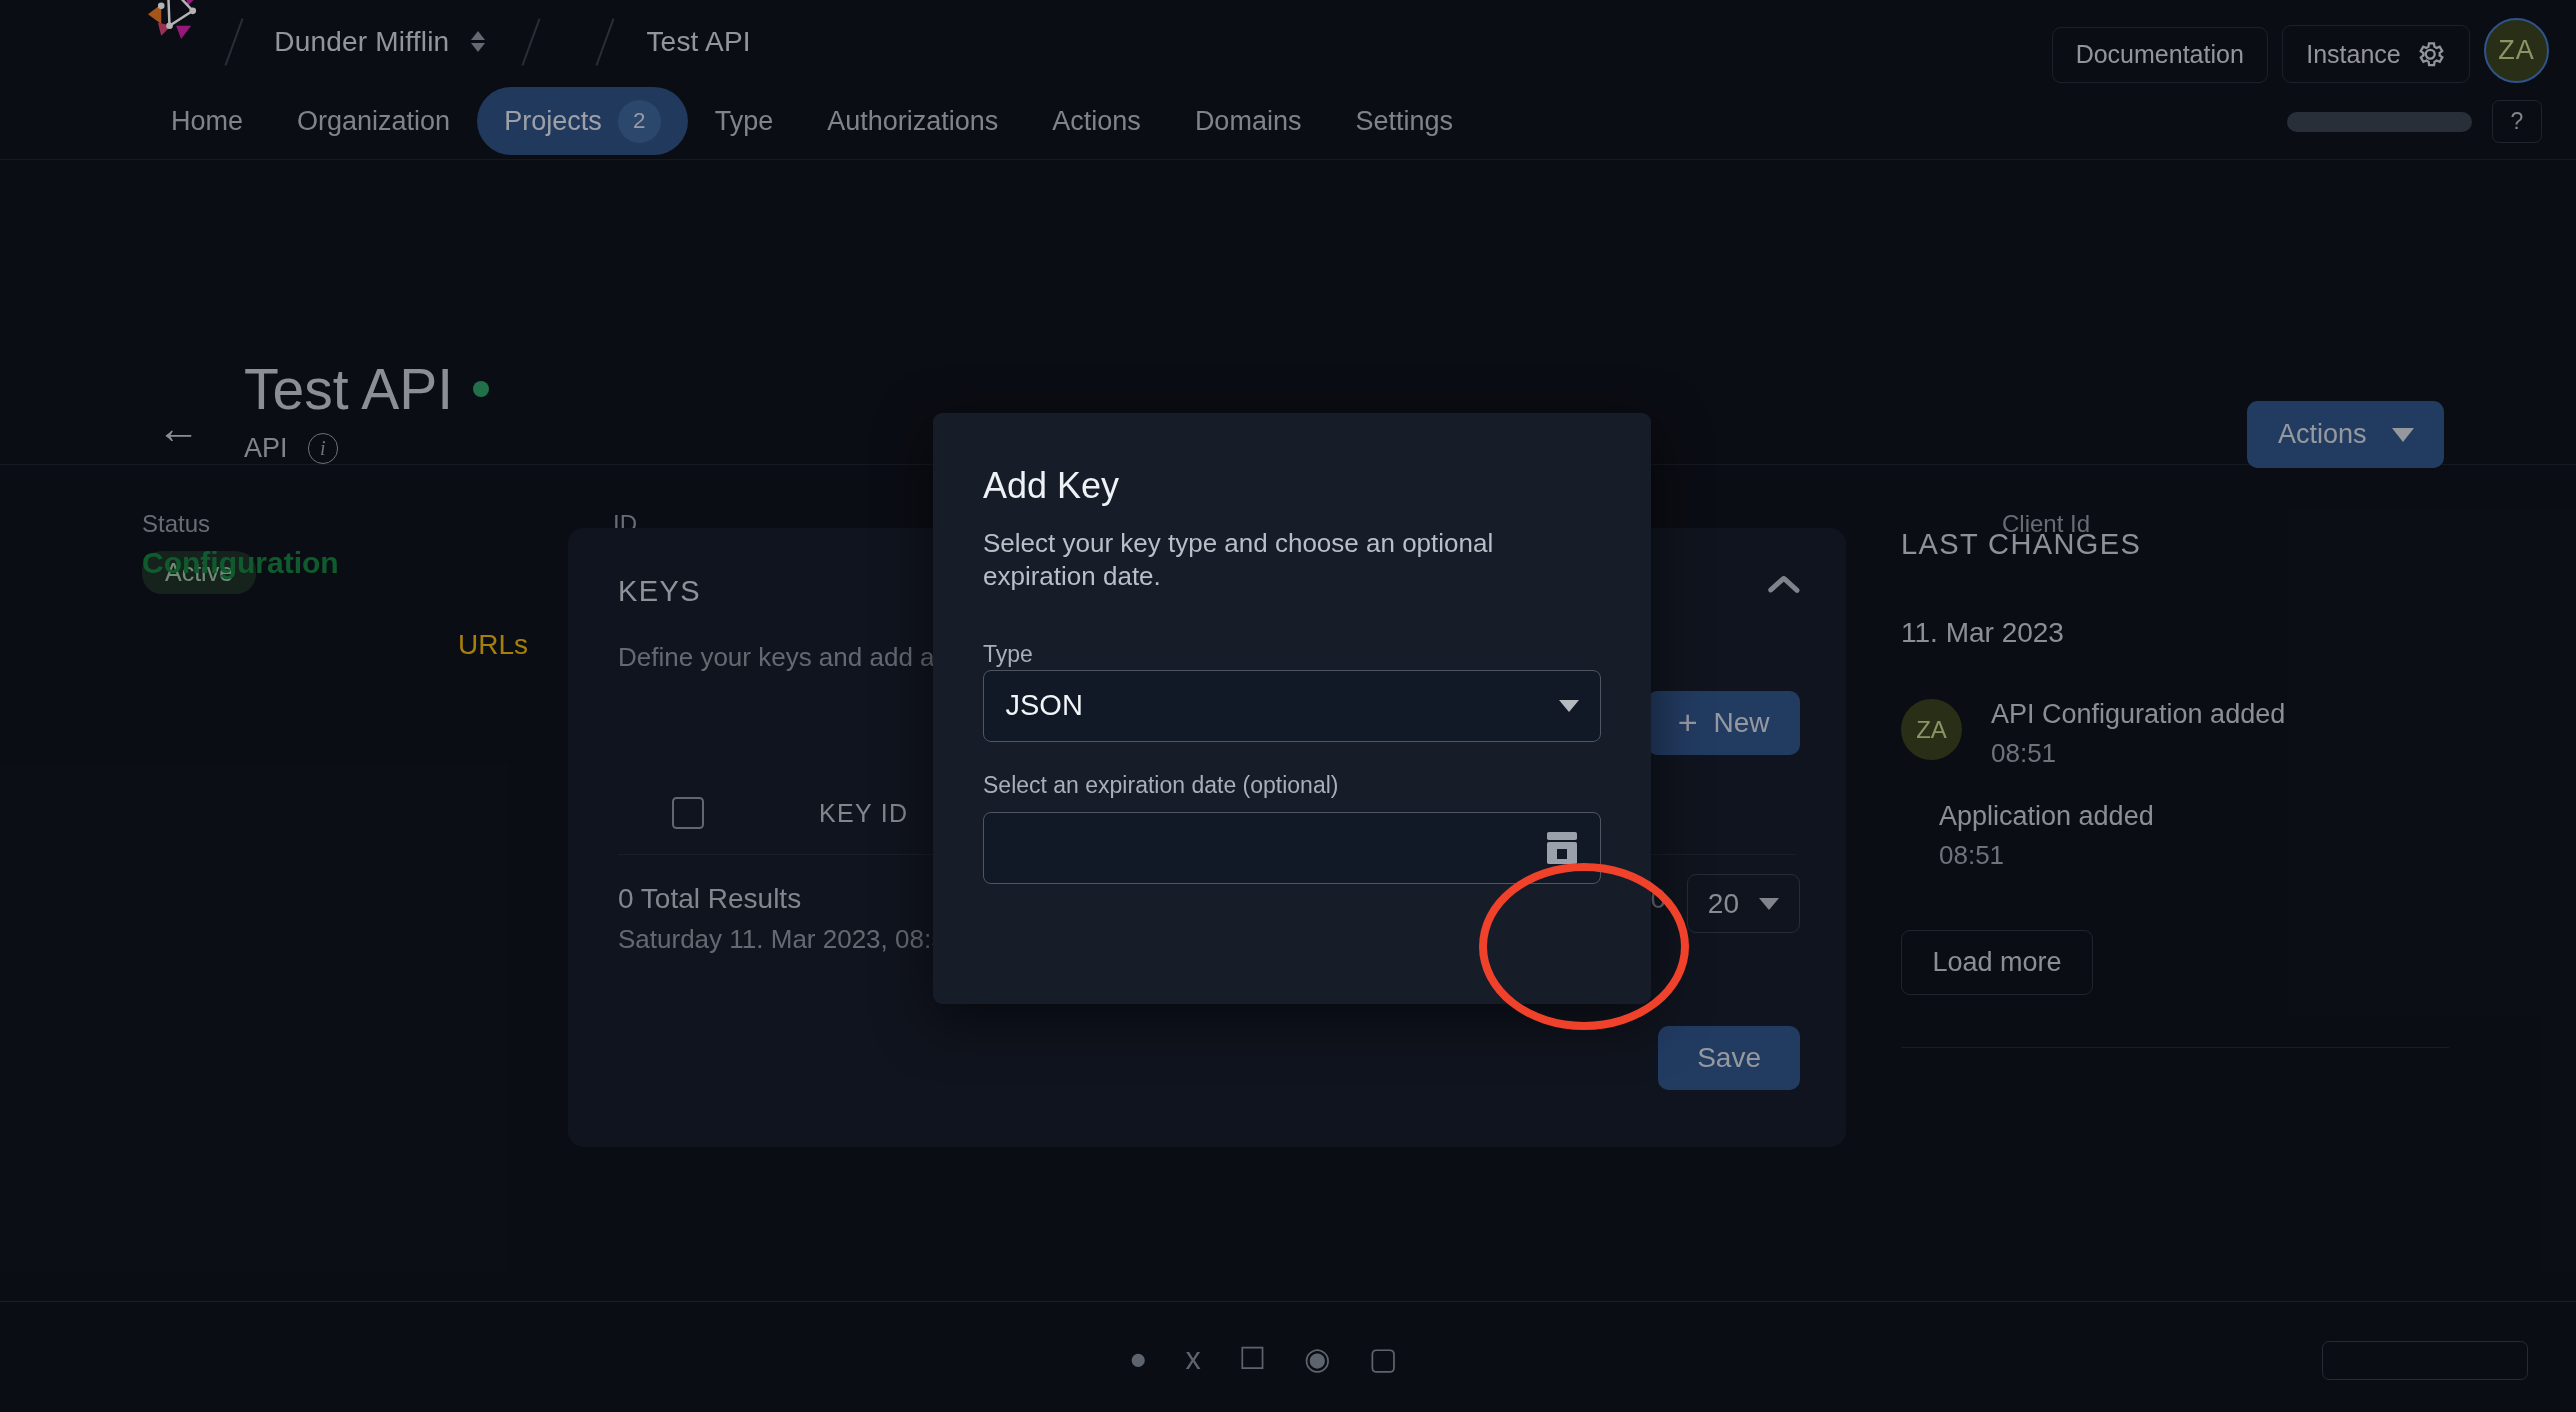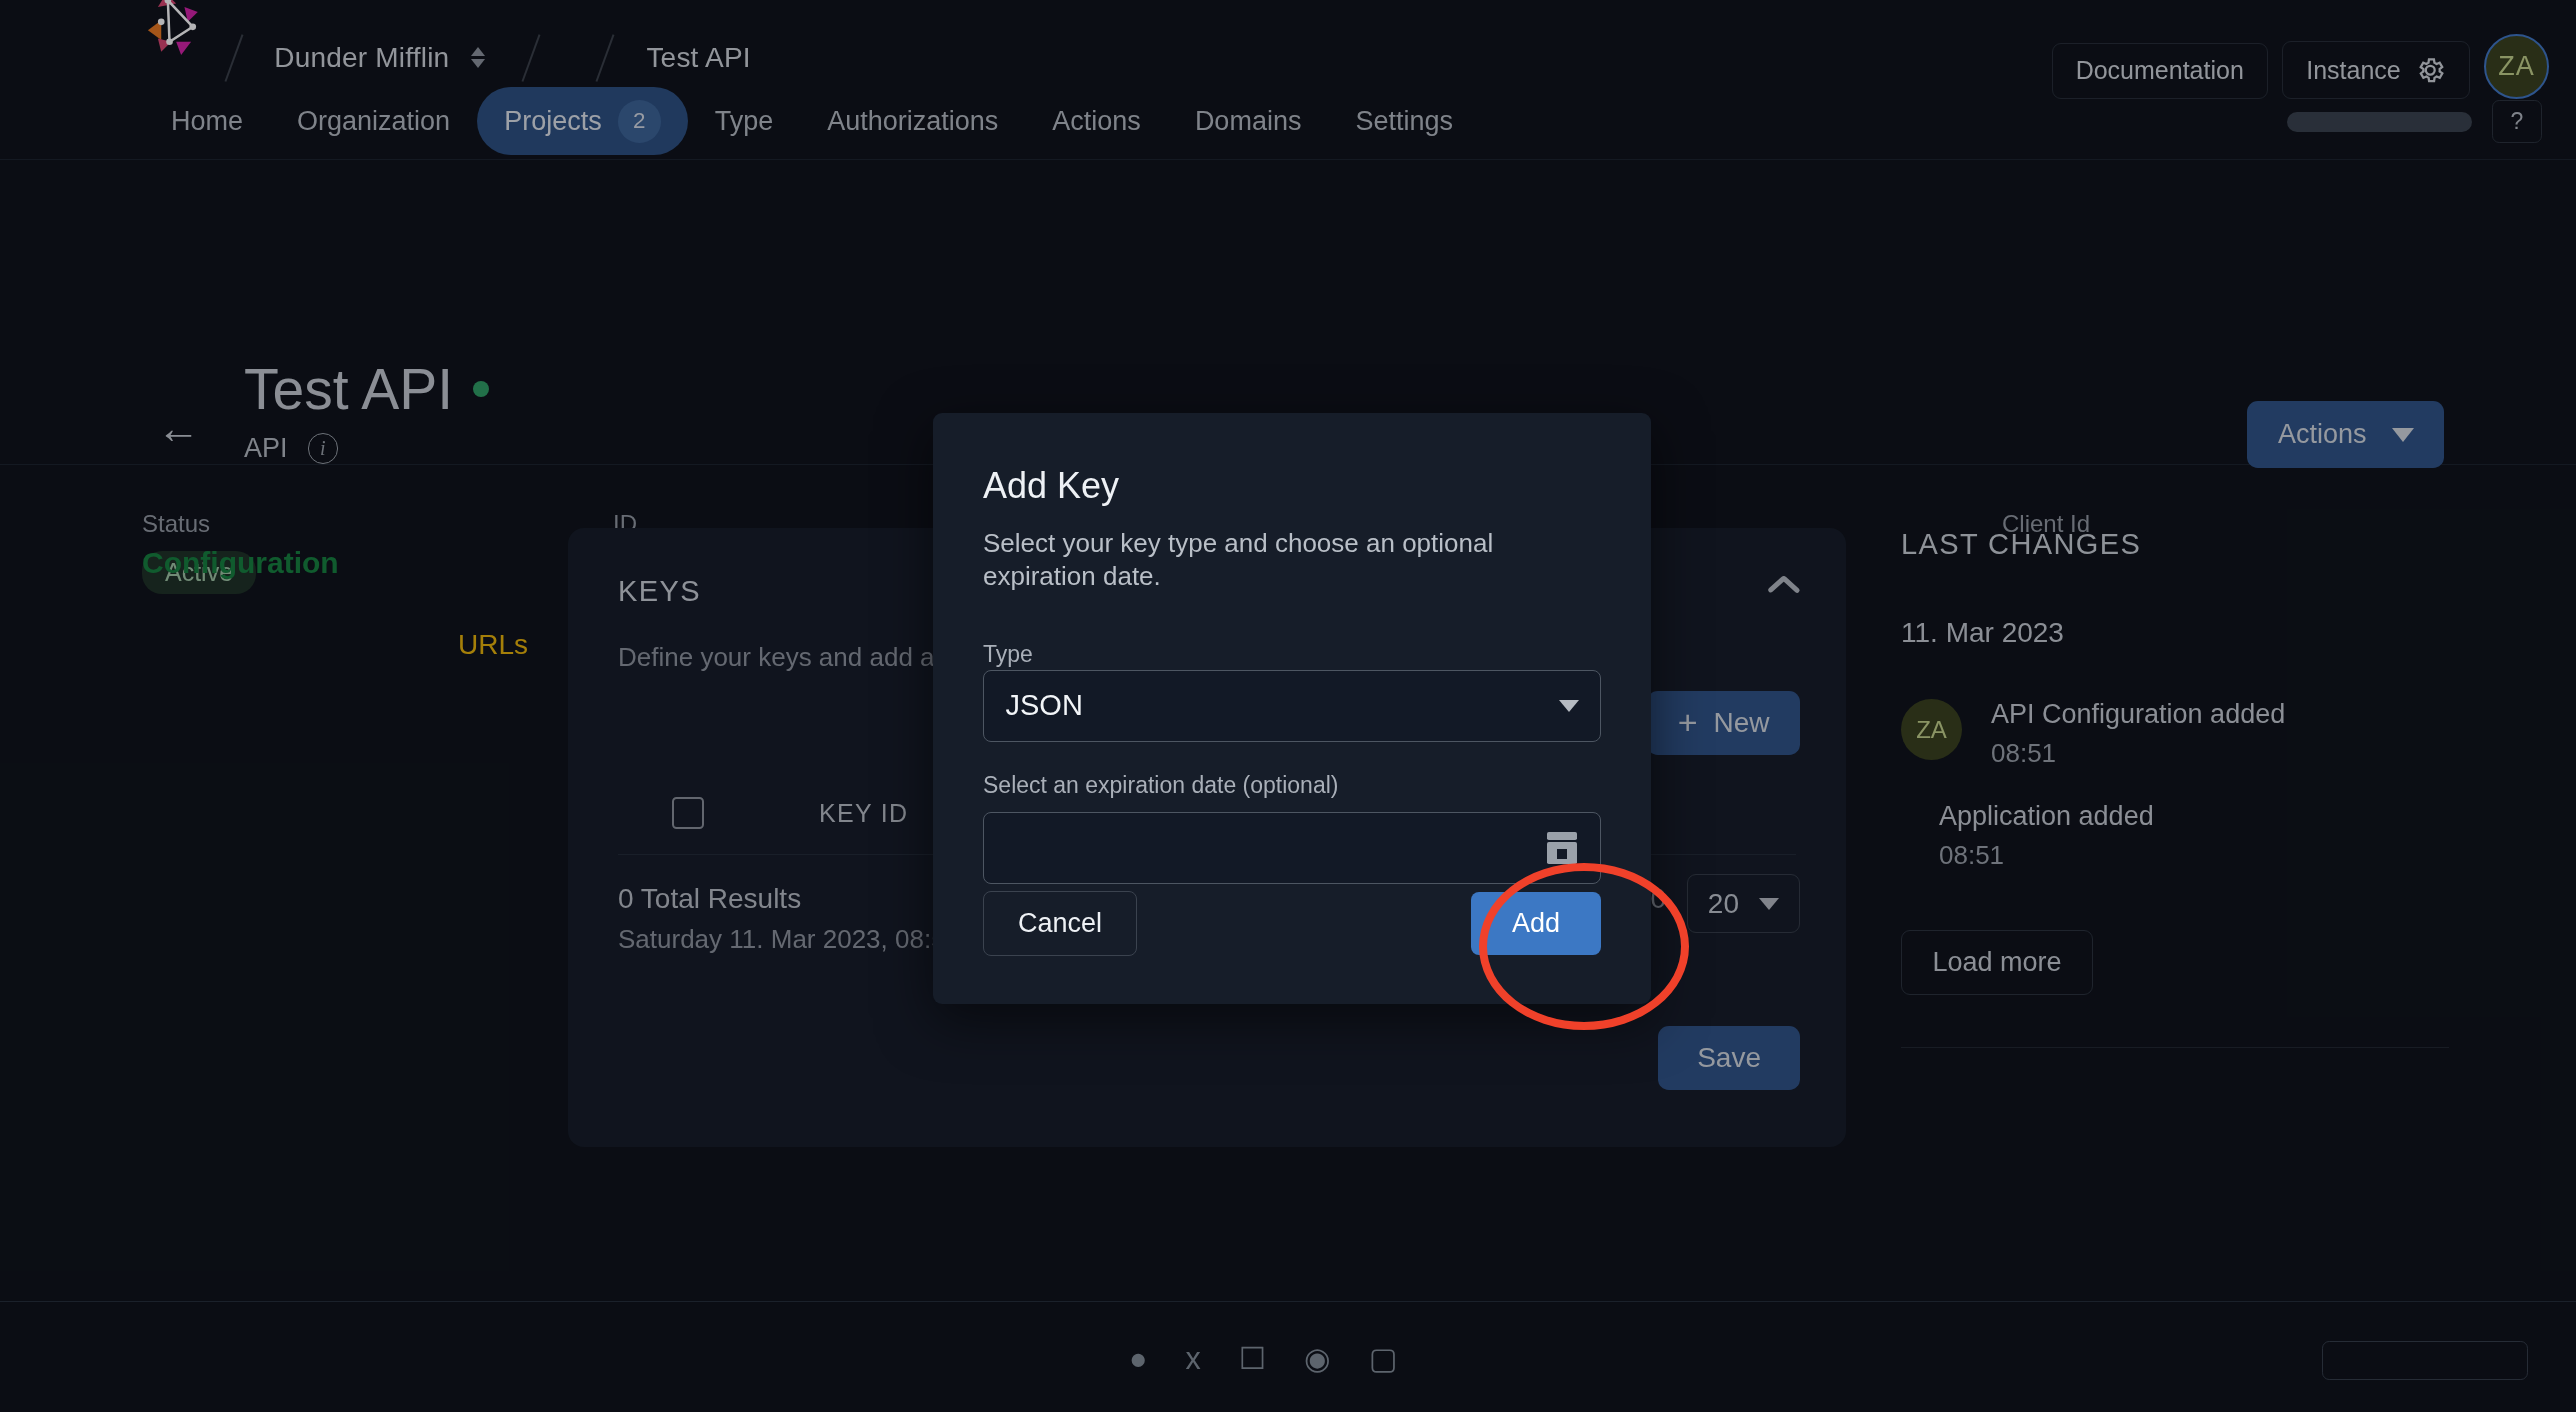--- a/index.html
+++ b/index.html
@@ -7,21 +7,21 @@
     width: 2576px; height: 1413px;
     background: #0d1117;
     font-family: "Liberation Sans", sans-serif;
     color: #c9cdd3;
     overflow: hidden;
   }
   #root { position: relative; width: 2576px; height: 1413px; background:#0d1117; }
 
   
   .topbar {
-    position:absolute; left:0; top:16px; width:2576px; height:83px;
+    position:absolute; left:0; top:0; width:2576px; height:83px;
     display:flex; align-items:center;
   }
   .logo { position:absolute; left:133px; top:-29px; width:83px; height:83px; }
   .crumb-sep {
     width:1.8px; height:50px; background:#3a3f48; transform: rotate(20deg);
     display:inline-block; margin:0 9px;
   }
   .crumbs { position:absolute; left:224px; top:0; height:83px; display:flex; align-items:center; }
   .crumb-text { font-size:28px; color:#cfd3d8; letter-spacing:0.2px; }
   .crumb-swap { display:inline-flex; flex-direction:column; align-items:center; margin-left:21.5px; gap:2.7px; }
@@ -419,24 +419,20 @@
 
     <div class="field-label2">Select an expiration date (optional)</div>
     <div class="date-box">
       <span class="cal-ico">
         <span class="top"></span>
           <span class="bdy"></span>
           <span class="dot"></span>
       </span>
     </div>
 
-    <div class="modal-actions">
-      <div class="cancel-btn">Cancel</div>
-      <div class="add-btn">Add</div>
-    </div>
   </div>
 
   <div class="annot"></div>
 
   <div class="footer">
     <div class="footer-icons">
       <span class="f-ico">●</span>
       <span class="f-ico">x</span>
       <span class="f-ico">☐</span>
       <span class="f-ico">◉</span>

